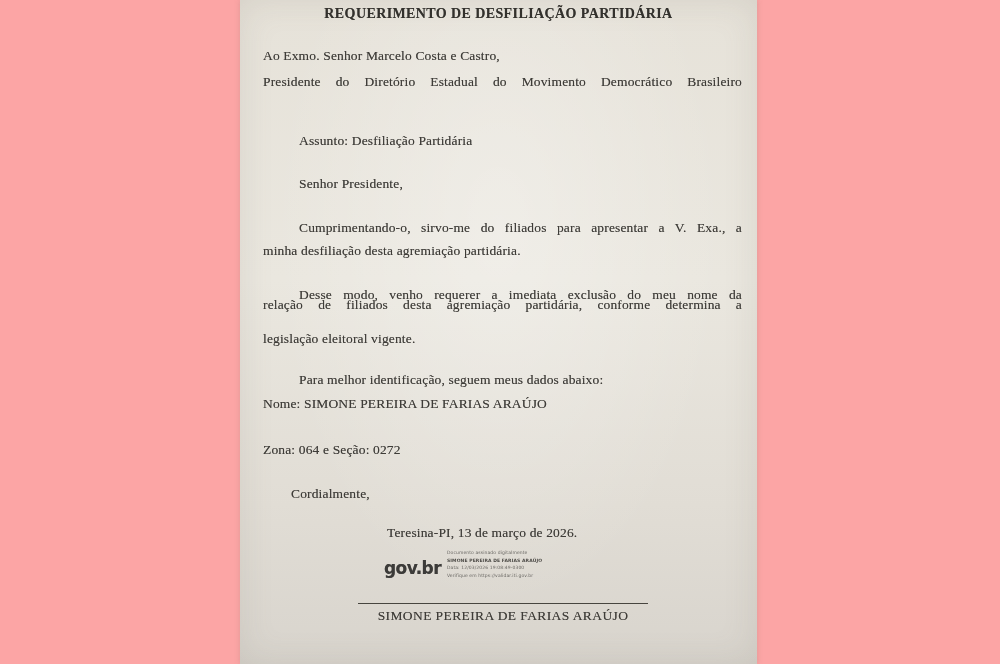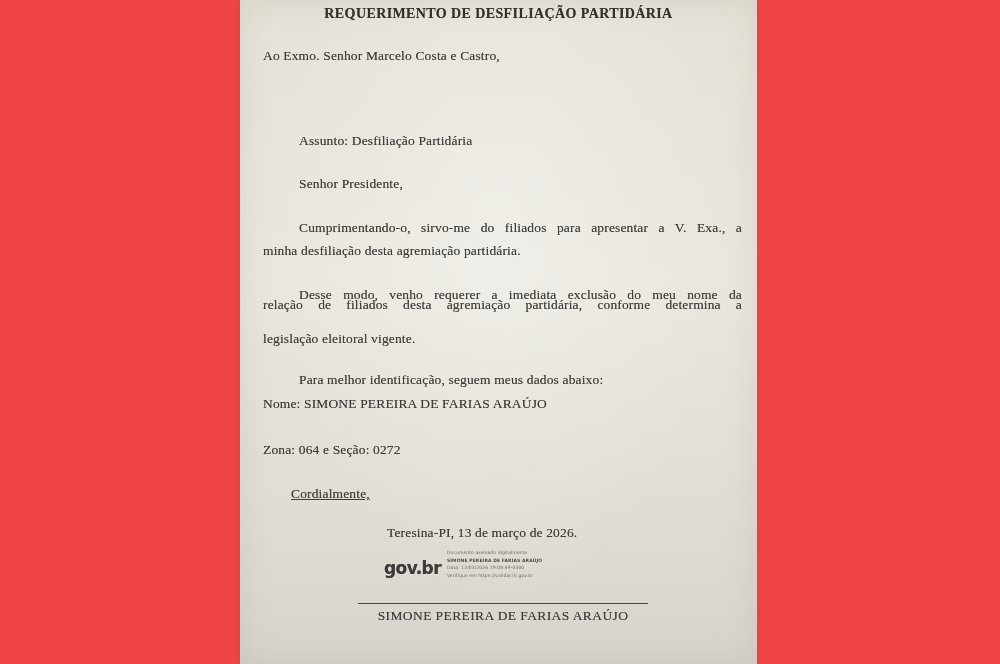--- a/index.html
+++ b/index.html
@@ -5,21 +5,21 @@
   html, body {
     margin: 0;
     padding: 0;
     background: #d2cfca;
     font-family: "Liberation Serif", serif;
   }
   .stage {
     position: relative;
     width: 1000px;
     height: 664px;
-    background: #ef4444;
+    background: #fca5a5;
     overflow: hidden;
   }
   .paper {
     position: absolute;
     left: 240px;
     top: 0;
     width: 517px;
     height: 664px;
     background:
       radial-gradient(ellipse at 50% 35%, rgba(255,255,255,0.30), rgba(255,255,255,0) 62%),
@@ -44,21 +44,21 @@
     color: #33312d;
     letter-spacing: 0.4px;
     font-size: 14px;
   }
   .jl {
     white-space: normal;
     text-align: justify;
     text-align-last: justify;
   }
   .ind { text-indent: 36px; }
-  .ind-sm { text-indent: 28px; text-decoration: underline; }
+  .ind-sm { text-indent: 28px; }
   .stamp {
     position: absolute;
     left: 144px;
     top: 549px;
     display: flex;
     align-items: flex-start;
   }
   .stamp-logo {
     font-family: "DejaVu Sans", sans-serif;
     font-weight: 800;
@@ -101,20 +101,21 @@
 </style>
 </head>
 <body>
 
 <div class="stage">
   <div class="paper">
 
     <div class="t title" style="top:6px">REQUERIMENTO DE DESFILIAÇÃO PARTIDÁRIA</div>
 
     <div class="t" style="top:48px">Ao Exmo. Senhor Marcelo Costa e Castro,</div>
+    <div class="t jl" style="top:74px">Presidente do Diretório Estadual do Movimento Democrático Brasileiro</div>
 
     <div class="t ind" style="top:133px">Assunto: Desfiliação Partidária</div>
 
     <div class="t ind" style="top:176px">Senhor Presidente,</div>
 
     <div class="t ind jl" style="top:220px">Cumprimentando-o, sirvo-me do filiados para apresentar a V. Exa., a</div>
     <div class="t" style="top:243px">minha desfiliação desta agremiação partidária.</div>
 
     <div class="t ind jl" style="top:287px">Desse modo, venho requerer a imediata exclusão do meu nome da</div>
     <div class="t jl" style="top:297px">relação de filiados desta agremiação partidária, conforme determina a</div>

